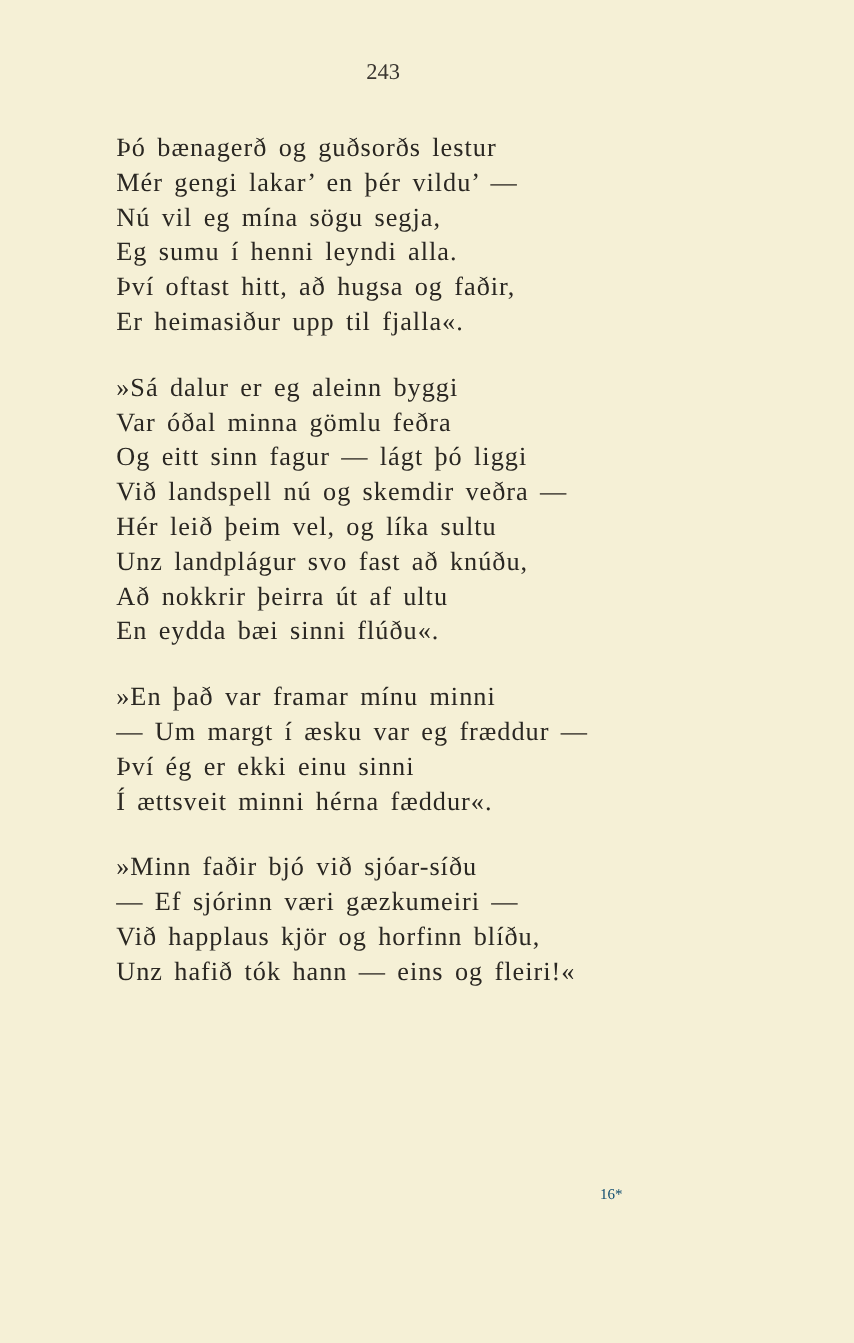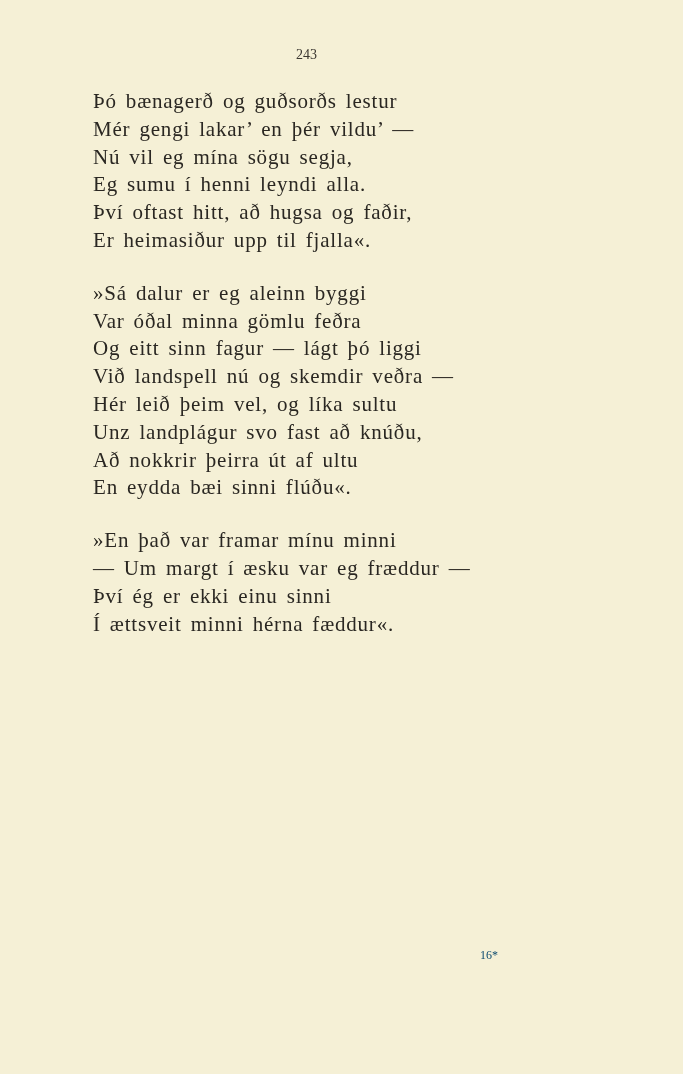--- a/index.html
+++ b/index.html
@@ -6,26 +6,26 @@
     body {
       width: 683px; height: 1074px;
       background: #f5f0d6;
       font-family: "Liberation Serif", "DejaVu Serif", serif;
       color: #2a2722;
       position: relative;
       overflow: hidden;
     }
     .page-number {
       position: absolute; top: 47px; left: 0; width: 613px;
-      text-align: center; font-size: 14px; color: #3a3630;
+      text-align: center; font-size: 18px; color: #3a3630;
     }
     .poem {
       position: absolute; left: 93px; top: 88px; width: 500px;
     }
-    .stanza { margin: 0 0 25px 0; }
+    .stanza { margin: 17px 0 25px 0; }
     .line {
       font-size: 21px; line-height: 27.8px; letter-spacing: 0.8px;
       white-space: nowrap; word-spacing: 3px;
     }
     .signature {
       position: absolute; left: 480px; top: 948px;
       font-size: 12px; color: #0c4a6e;
     }
   </style>
 </head>
@@ -51,15 +51,21 @@
     <div class="line">Unz landplágur svo fast að knúðu,</div>
     <div class="line">Að nokkrir þeirra út af ultu</div>
     <div class="line">En eydda bæi sinni flúðu«.</div>
   </div>
   <div class="stanza">
     <div class="line">»En það var framar mínu minni</div>
     <div class="line">— Um margt í æsku var eg fræddur —</div>
     <div class="line">Því ég er ekki einu sinni</div>
     <div class="line">Í ættsveit minni hérna fæddur«.</div>
   </div>
+  <div class="stanza">
+    <div class="line">»Minn faðir bjó við sjóar-síðu</div>
+    <div class="line">— Ef sjórinn væri gæzkumeiri —</div>
+    <div class="line">Við happlaus kjör og horfinn blíðu,</div>
+    <div class="line">Unz hafið tók hann — eins og fleiri!«</div>
+  </div>
 </div>
 
 <div class="signature">16*</div>
 
 </body></html>

